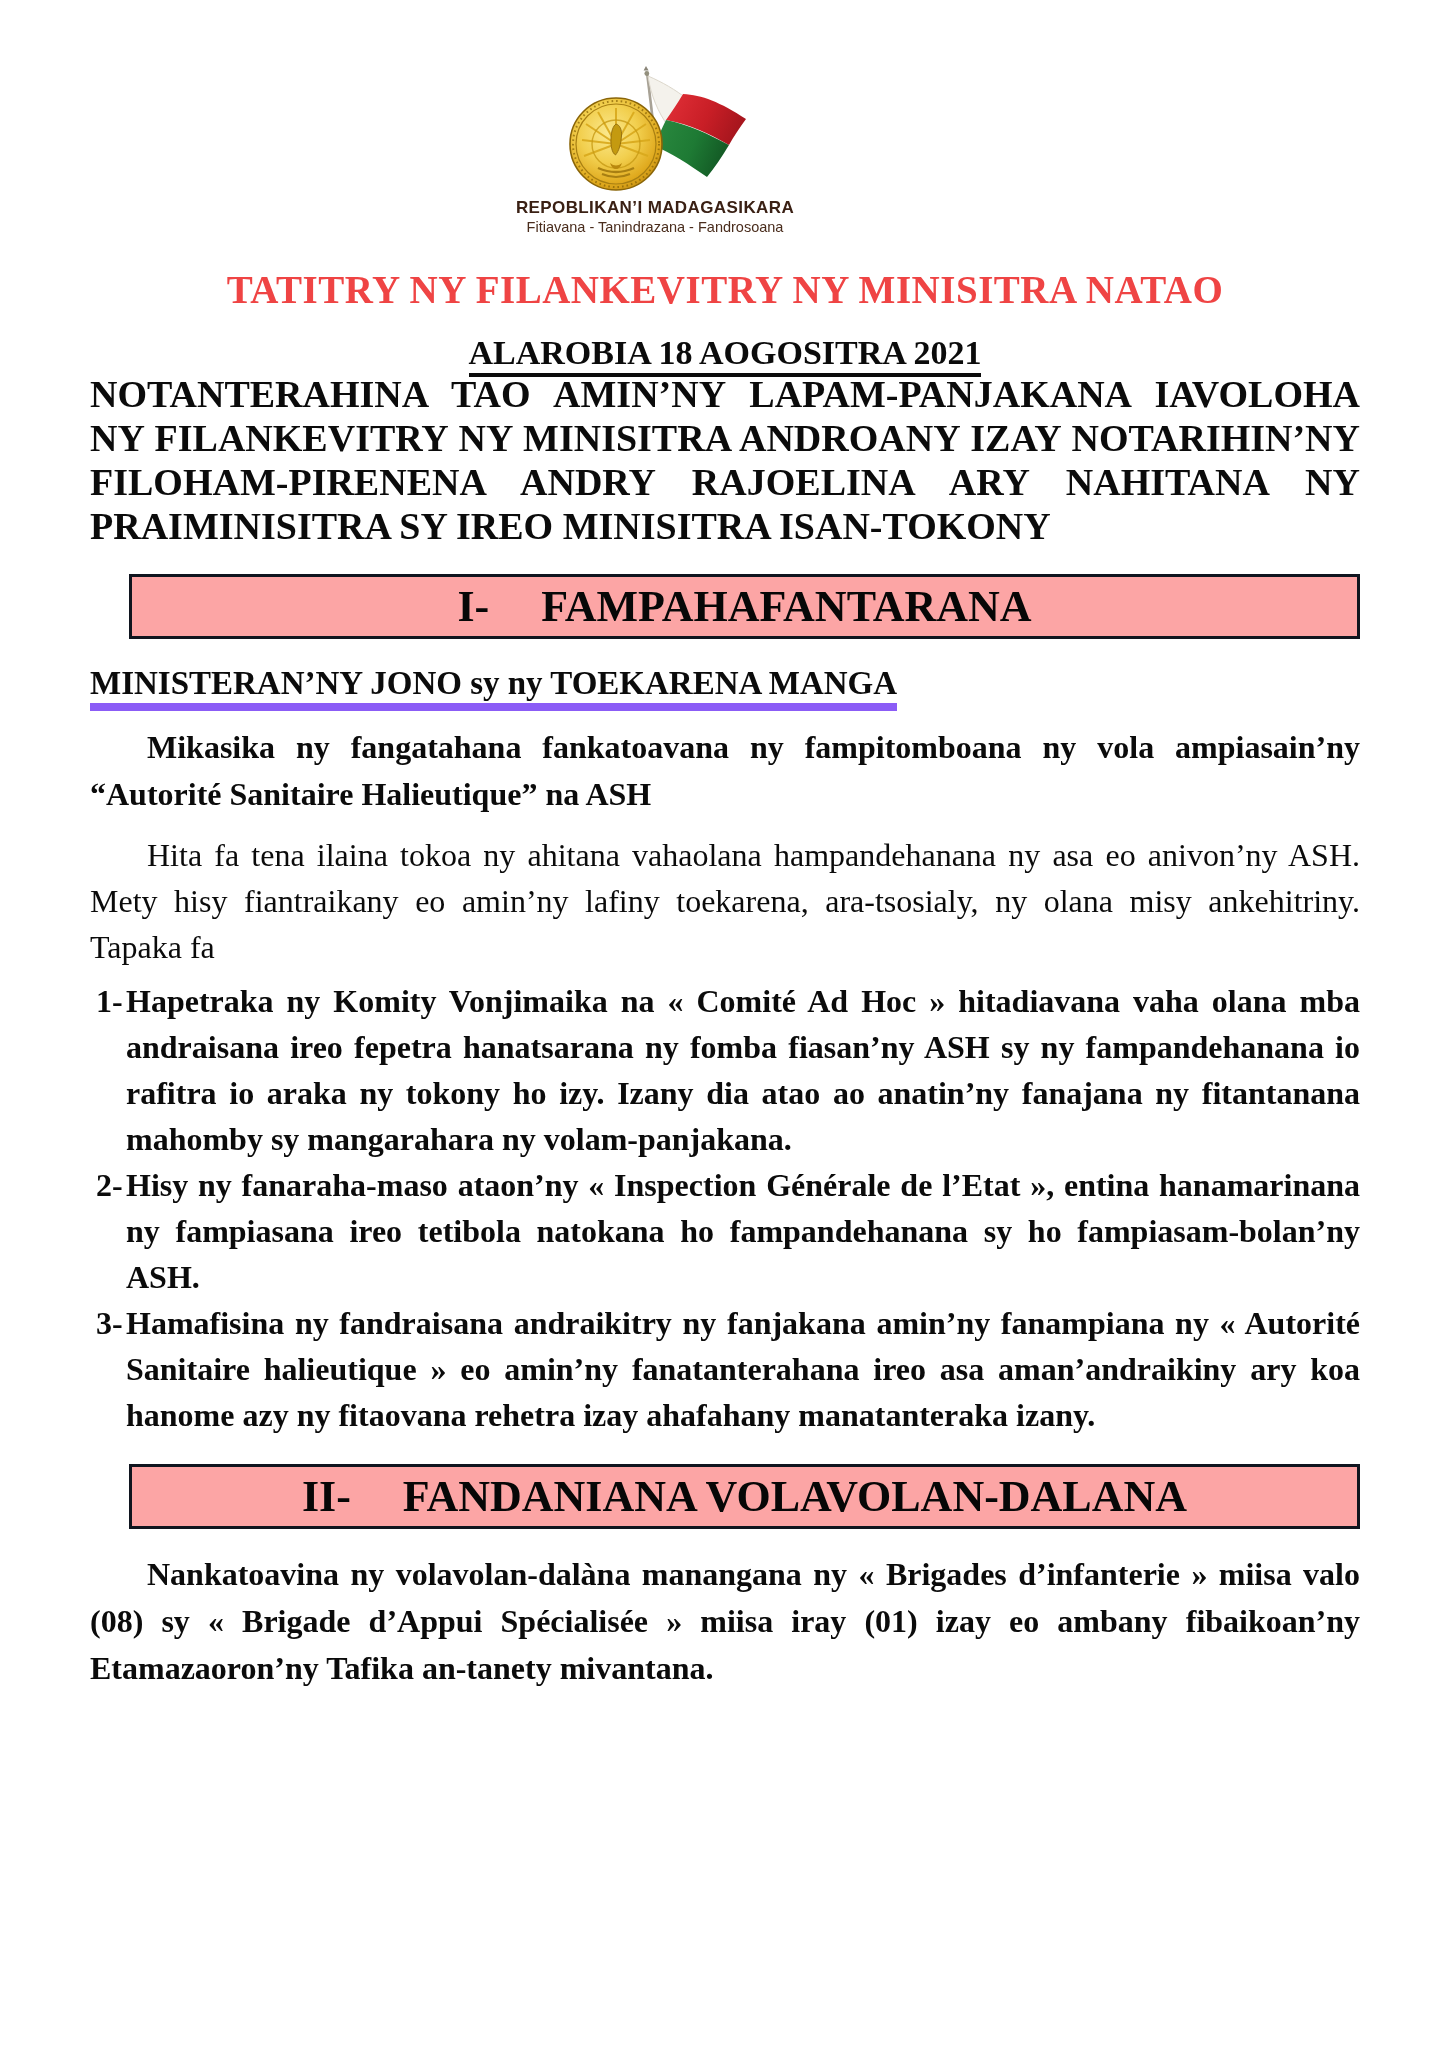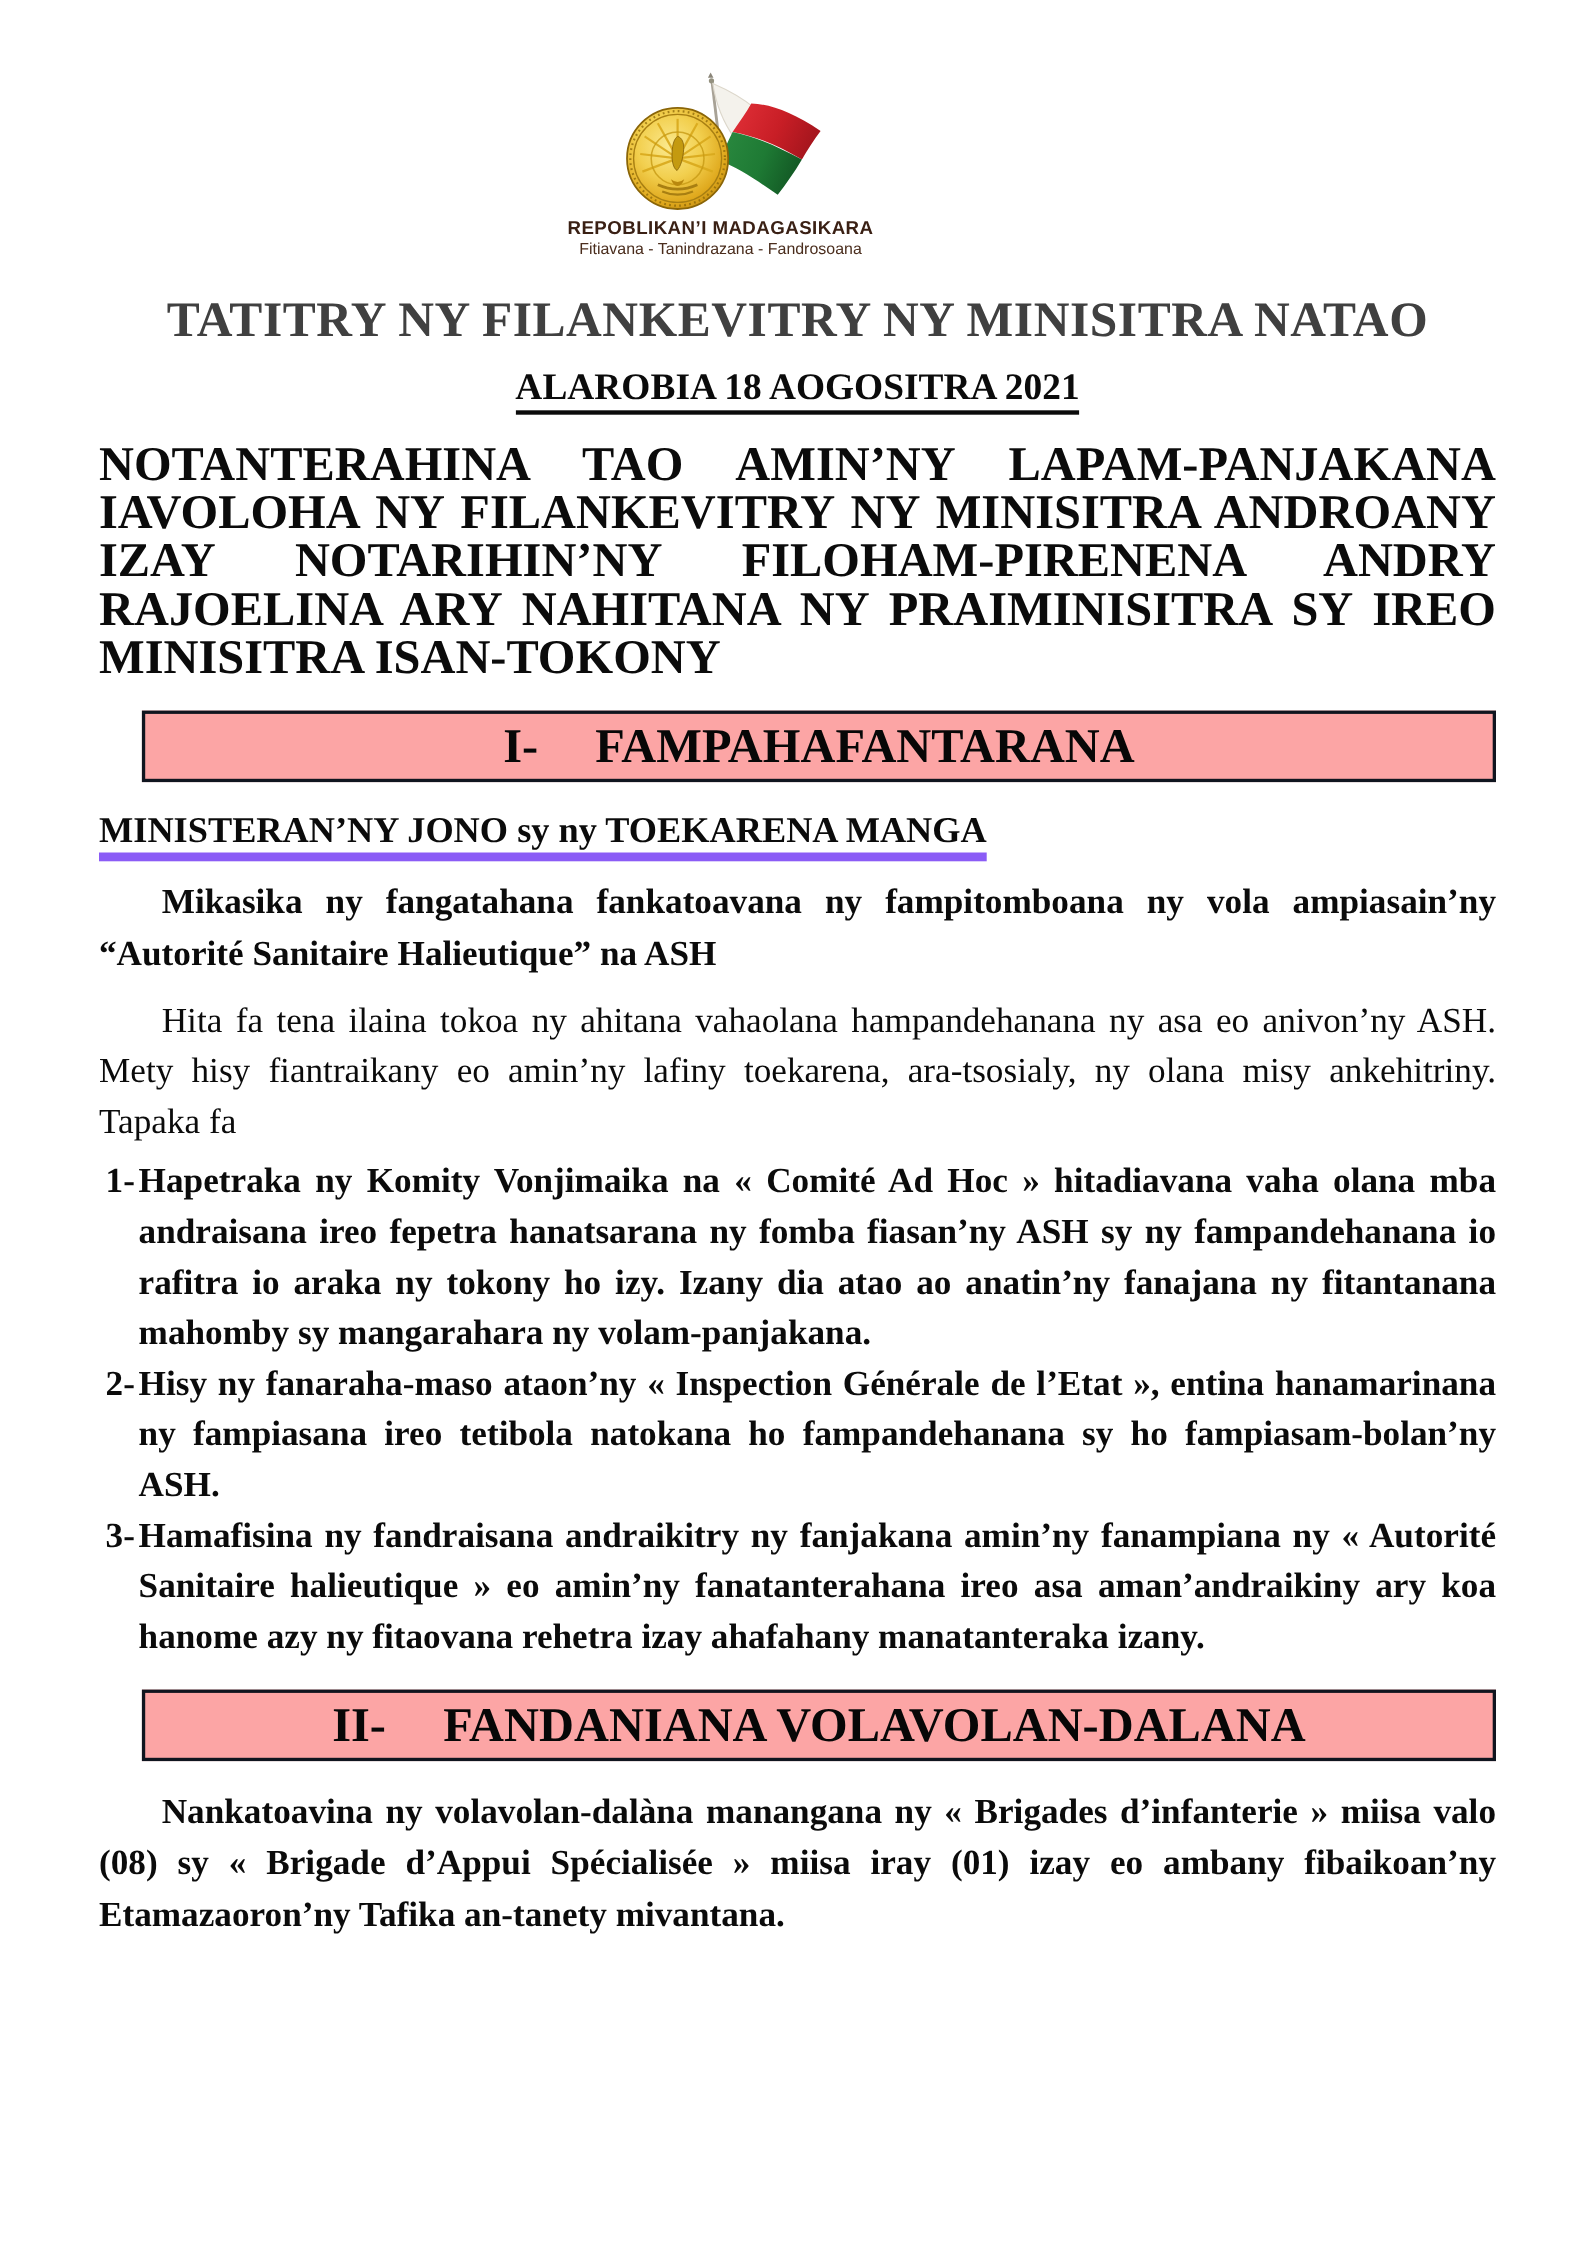--- a/index.html
+++ b/index.html
@@ -26,33 +26,32 @@
     margin-top: 1px;
     font-family: "Liberation Sans", "DejaVu Sans", sans-serif;
     font-size: 14.5px; color: #4a2d1d;
   }
 
   
   .content { width: 1270px; margin: 0 auto 0 90px; }
 
   .title { margin-top: 24px; text-align: center; font-weight: bold; }
   .title .tline {
-    display: block; font-size: 45px; line-height: 60px;
-    letter-spacing: 0.5px; color: #404040;
+    display: block; font-size: 39px; line-height: 60px;
+    letter-spacing: 0.5px; color: #ef4444;
   }
 
   .date-row { margin-top: 14px; text-align: center; }
   .date-row .underlined {
     font-size: 34px; font-weight: bold;
     border-bottom: 4px solid #0b0b0b; padding-bottom: 2px; text-align: center;
   }
 
   .intro {
-    margin-top: 28px;
-    font-size: 44px; line-height: 44px; font-weight: bold;
+    font-size: 38px; line-height: 44px; font-weight: bold;
     text-align: justify;
   }
 
   .sec-box {
     margin-top: 26px; margin-left: 39px;
     border: 3px solid #10151f;
     background: #fca5a5;
     text-align: center;
     font-size: 44px; font-weight: bold; line-height: 59px;
     color: #070707;

